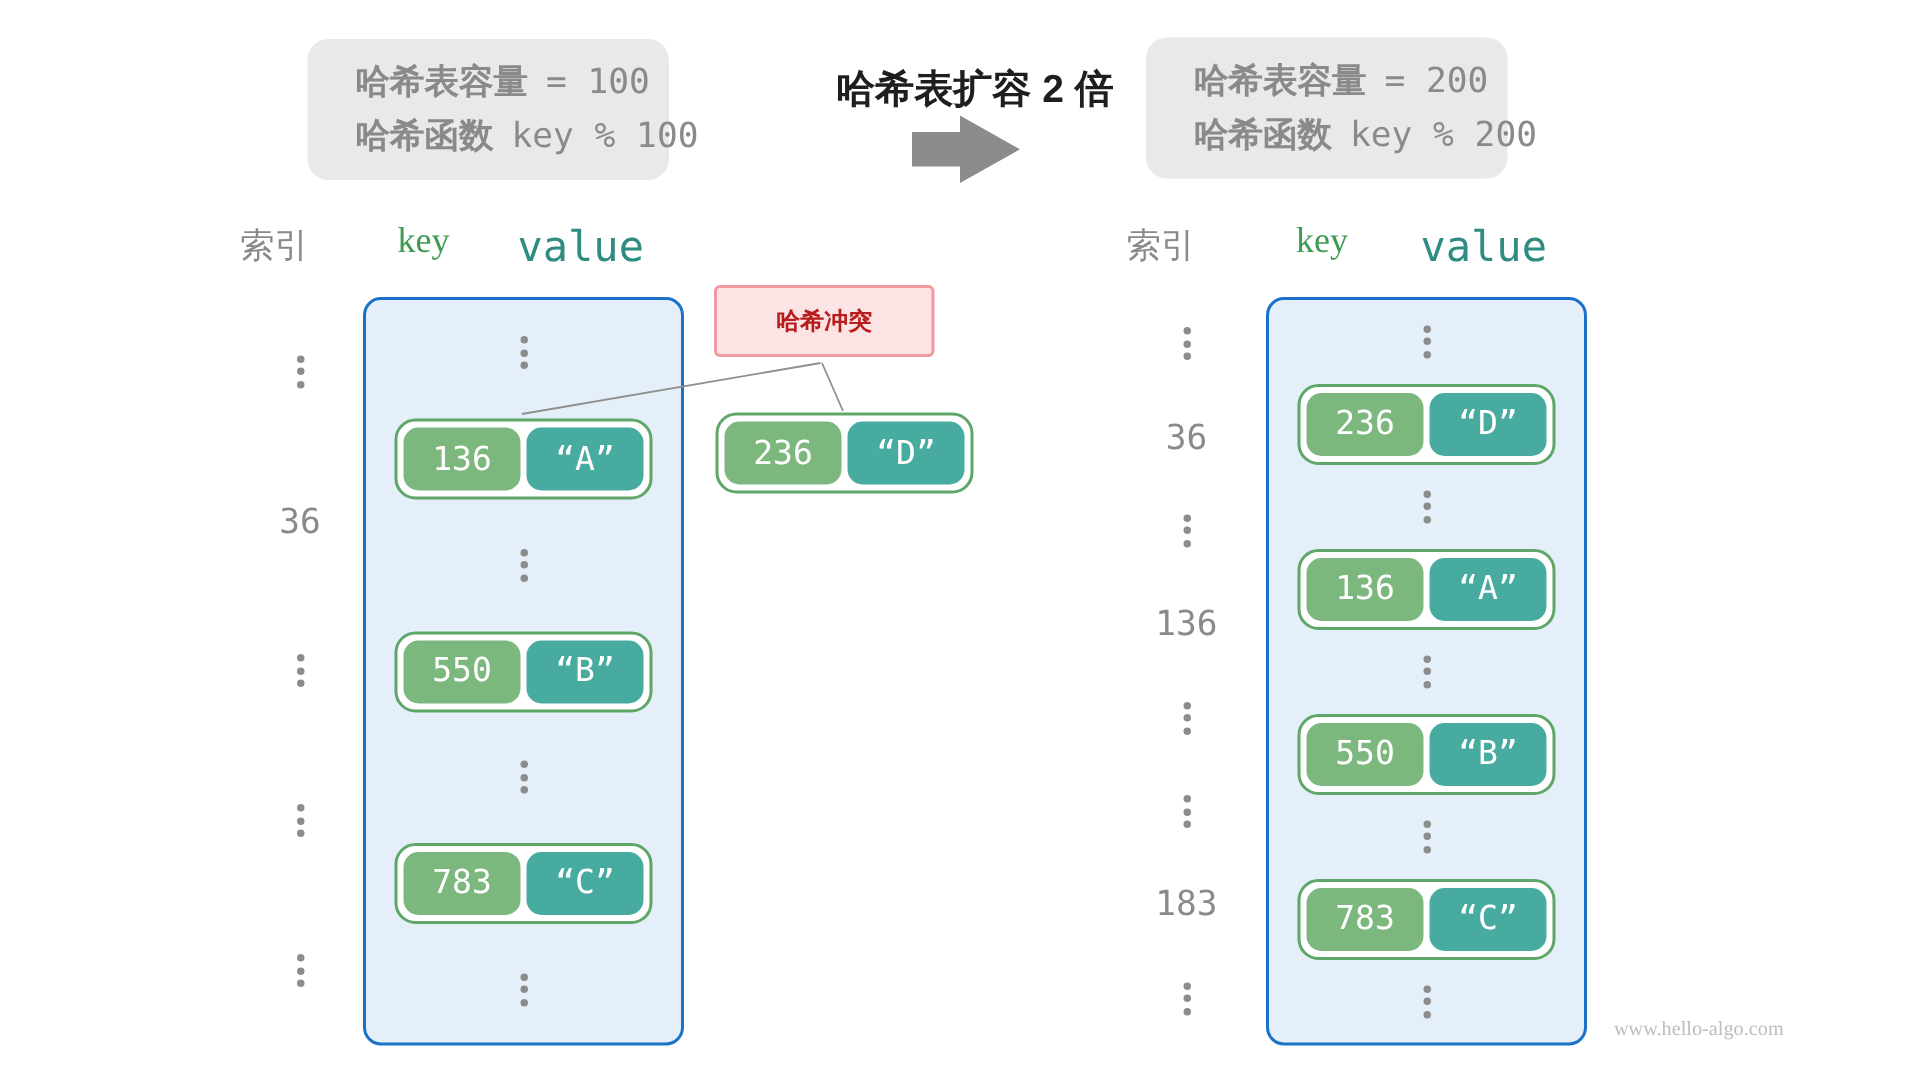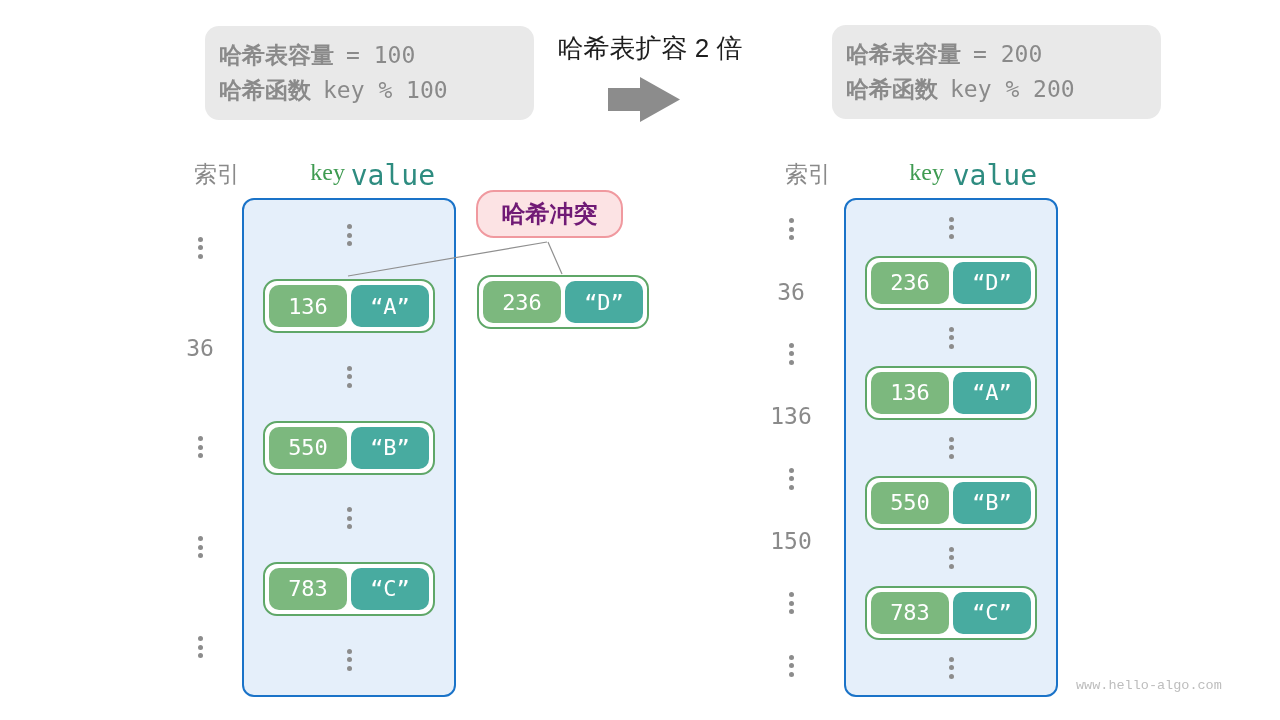--- a/index.html
+++ b/index.html
@@ -4,39 +4,39 @@
 <style>
   html,body{margin:0;padding:0;background:#fff;}
   .canvas{
     position:relative;width:1280px;height:720px;background:#ffffff;overflow:hidden;
     font-family:"Liberation Sans","DejaVu Sans",sans-serif;
   }
   .mono{font-family:"DejaVu Sans Mono","Liberation Mono",monospace;}
 
   
   .info-box{
-    position:absolute;width:329px;height:94px;background:#e9e9e9;border-radius:14px;
+    position:absolute;width:241px;height:94px;background:#e9e9e9;border-radius:14px;
     display:flex;flex-direction:column;justify-content:center;gap:4px;
-    padding-left:14px;box-sizing:border-box;
+    padding-left:32px;box-sizing:border-box;
   }
   #info-left{left:205px;top:26px;}
-  #info-right{left:832px;top:25px;justify-content:center;}
+  #info-right{left:764px;top:25px;justify-content:center;}
   .info-line{color:#8a8a8a;font-size:23px;line-height:31px;white-space:nowrap;}
   .info-line .zh{font-weight:700;}
   .info-line .mono{margin-left:12px;font-size:23px;}
 
   
   .t-title{
-    position:absolute;left:505px;top:31px;width:290px;text-align:center;
-    font-weight:400;font-size:26px;color:#1e1e1e;white-space:nowrap;
+    position:absolute;left:505px;top:42px;width:290px;text-align:center;
+    font-weight:700;font-size:26px;color:#1e1e1e;white-space:nowrap;
   }
   .arrow-wrap{position:absolute;left:608px;top:77px;width:72px;height:45px;}
 
   
-  .col-h{position:absolute;top:159px;height:30px;text-align:right;white-space:nowrap;}
+  .col-h{position:absolute;top:148px;height:30px;text-align:left;white-space:nowrap;}
   .h-index{font-size:23px;color:#8a8a8a;}
   .h-key{font-family:Liberation Serif, serif;font-size:24px;color:#3f9b51;}
   .h-value{font-family:"DejaVu Sans Mono","Liberation Mono",monospace;font-size:28px;color:#2e8c80;}
   #h-index-l{left:160px;width:80px;}
   #h-key-l{left:265px;width:80px;}
   #h-value-l{left:345px;width:90px;}
   #h-index-r{left:751px;width:80px;}
   #h-key-r{left:864px;width:80px;}
   #h-value-r{left:947px;width:90px;}
 
@@ -67,33 +67,33 @@
     width:78px;height:42px;border-radius:10px;color:#ffffff;
     display:flex;align-items:center;justify-content:center;
     font-family:"DejaVu Sans Mono","Liberation Mono",monospace;font-size:22px;
   }
   .kbox{background:#7cb87e;}
   .vbox{background:#48aba0;}
 
   
   #collision-label{
     position:absolute;left:476px;top:190px;width:147px;height:48px;box-sizing:border-box;
-    background:#fce3e4;border:2px solid #f0999f;border-radius:18px;
+    background:#fce3e4;border:2px solid #f0999f;border-radius:4px;
     display:flex;align-items:center;justify-content:center;
-    font-weight:700;font-size:24px;color:#701a75;white-space:nowrap;
+    font-weight:700;font-size:16px;color:#b91c1c;white-space:nowrap;
   }
   #collision-pair{position:absolute;left:477px;top:275px;}
 
   
   #lines-overlay{position:absolute;left:0;top:0;width:1280px;height:720px;pointer-events:none;}
 
   
   #watermark{
     position:absolute;left:1076px;top:678px;
-    font-family:Liberation Mono, monospace;font-size:13.5px;color:#bdbdbd;
+    font-family:Liberation Serif, serif;font-size:13.5px;color:#bdbdbd;
     white-space:nowrap;
   }
 </style>
 </head>
 <body>
 
 <div class="canvas">
 
   <section class="info-box" id="info-left">
     <div class="info-line">
@@ -230,28 +230,28 @@
         <span class="idx">136</span>
       </div>
       <div class="cell">
         <span class="vdots">
           <i></i>
           <i></i>
           <i></i>
         </span>
       </div>
       <div class="cell">
-        <span class="idx">150</span>
-      </div>
-      <div class="cell">
-        <span class="vdots">
-          <i></i>
-          <i></i>
-          <i></i>
-        </span>
+        <span class="vdots">
+          <i></i>
+          <i></i>
+          <i></i>
+        </span>
+      </div>
+      <div class="cell">
+        <span class="idx">183</span>
       </div>
       <div class="cell">
         <span class="vdots">
           <i></i>
           <i></i>
           <i></i>
         </span>
       </div>
     </div>
   <div class="table-box" id="table-r">

